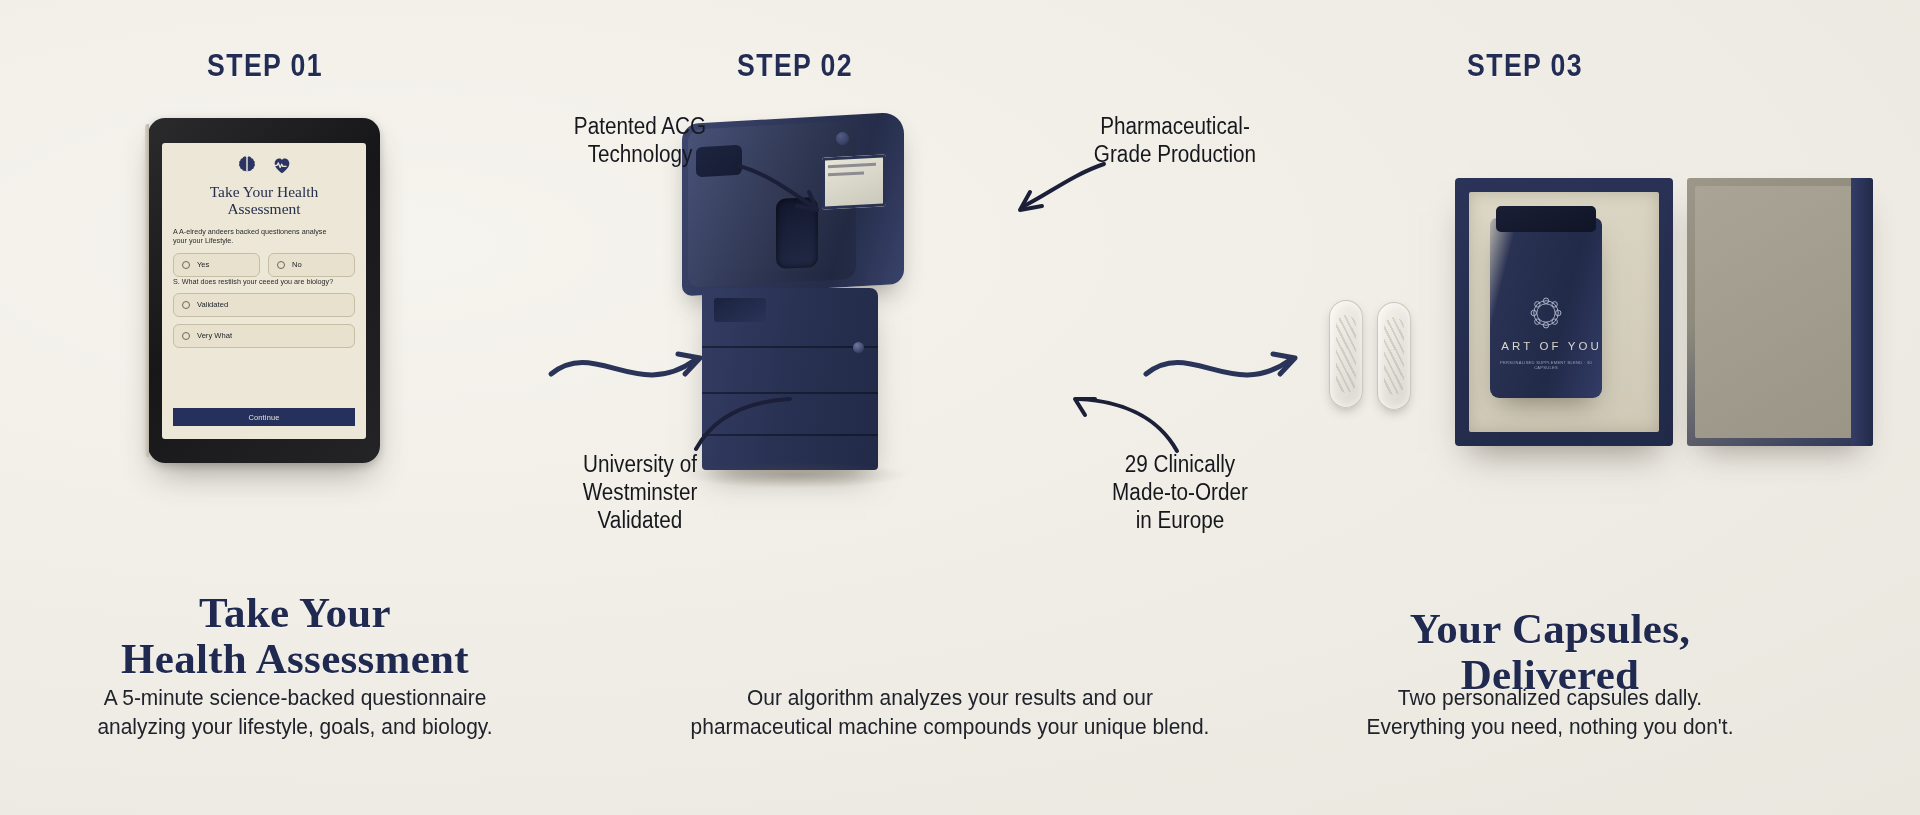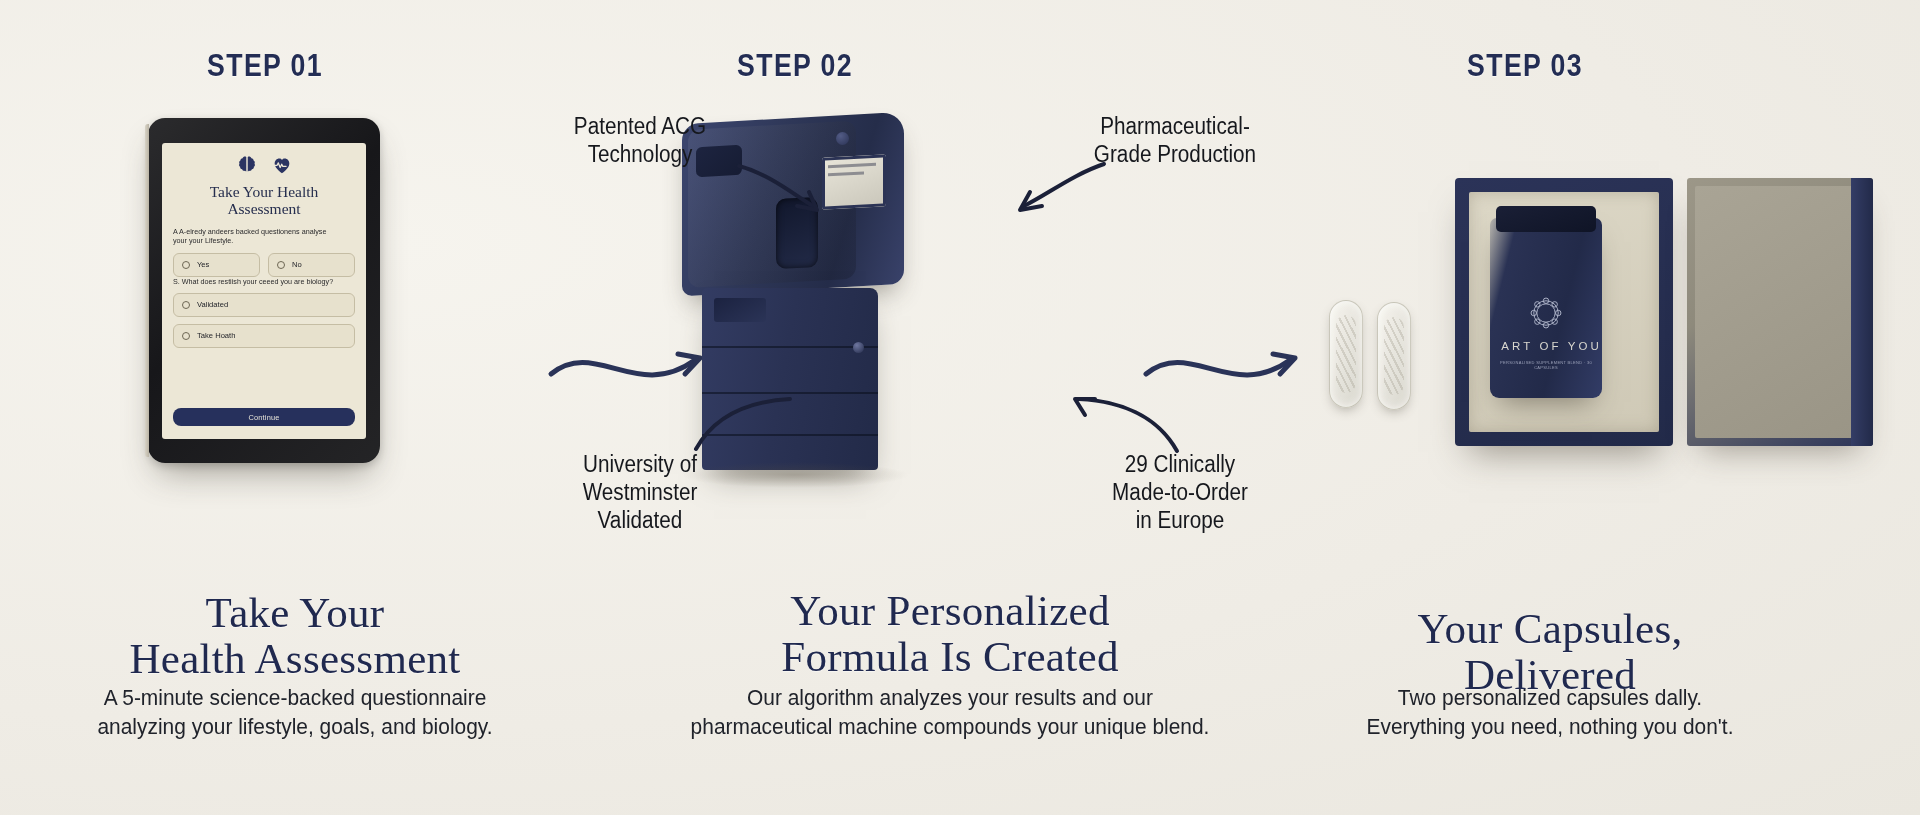--- a/index.html
+++ b/index.html
@@ -20,21 +20,21 @@
     position:absolute; color:#232d54; font-size:31px; letter-spacing:1.6px;
     font-weight:700; transform:scaleX(.86); transform-origin:center;
     font-family:"Liberation Sans", sans-serif; white-space:nowrap;
     text-shadow:0 1px 1px rgba(255,255,255,.7);
   }
 
   
   .head{
     position:absolute; text-align:center; color:#20294f;
     font-family:"Liberation Serif", serif; font-size:43px; line-height:1.07;
-    font-weight:400; letter-spacing:.3px; white-space:pre-line;
+    font-weight:700; letter-spacing:.3px; white-space:pre-line;
     text-shadow:0 1px 1px rgba(255,255,255,.55);
   }
   .cap{
     position:absolute; text-align:center; color:#20232b;
     font-size:22.5px; line-height:1.3; white-space:pre-line;
     transform:scaleX(.93); transform-origin:center top;
   }
 
   
   .anno{
@@ -68,21 +68,21 @@
   .opt-row{display:flex;gap:8px;margin-top:7px;}
   .opt{
     flex:1;border:1px solid #c5bda4;border-radius:6px;background:#e7e1cd;
     height:24px;display:flex;align-items:center;padding:0 8px;gap:7px;
   }
   .opt.wide{width:100%;flex:none;margin-top:7px;}
   .radio{width:8px;height:8px;border:1.2px solid #6e6754;border-radius:50%;flex:none;}
   .opt-t{font-size:7.6px;color:#23242a;}
   .q2{font-size:7.2px;color:#2a2a2c;}
   .cont{
-    position:absolute;left:11px;right:11px;bottom:13px;height:18px;border-radius:8px;
+    position:absolute;left:11px;right:11px;bottom:13px;height:18px;border-radius:0;
     background:#26305c;color:#e9e6da;font-size:7.4px;display:flex;
     align-items:center;justify-content:center;letter-spacing:.2px;
   }
 
   
   .machine{position:absolute;left:640px;top:110px;width:310px;height:360px;}
   .m-head{
     position:absolute;left:42px;top:8px;width:222px;height:172px;
     background:linear-gradient(107deg,#3c466f 0%,#2f3859 38%,#252d4a 72%,#39426a 100%);
     border-radius:16px 22px 14px 10px;
@@ -215,21 +215,21 @@
       </div>
 
       <div class="q2">S. What does restiish your ceeed you are biology?</div>
 
       <div class="opt wide">
         <span class="radio"></span>
         <span class="opt-t">Validated</span>
       </div>
       <div class="opt wide">
         <span class="radio"></span>
-        <span class="opt-t">Take Hoath</span>
+        <span class="opt-t">Very What</span>
       </div>
 
       <div class="cont">Continue</div>
     </div>
   </div>
 
   <div class="head" style="left:70px;top:590px;width:450px;">Take Your
 Health Assessment</div>
   <div class="cap" style="left:70px;top:683px;width:450px;">A 5-minute science-backed questionnaire
 analyzing your lifestyle, goals, and biology.</div>
@@ -282,22 +282,20 @@
   </svg>
 
   <div class="anno" style="left:1075px;top:450px;width:210px;">29 Clinically
 Made-to-Order
 in Europe</div>
   <svg class="arrow" style="left:1065px;top:395px;" width="120" height="62">
     <path d="M112 56 C92 20, 54 6, 14 4" fill="none" stroke="#1b2038" stroke-width="4" stroke-linecap="round"></path>
     <path d="M30 4 L10 4 L20 20" fill="none" stroke="#1b2038" stroke-width="4" stroke-linecap="round" stroke-linejoin="round"></path>
   </svg>
 
-  <div class="head" style="left:640px;top:588px;width:620px;">Your Personalized
-Formula Is Created</div>
   <div class="cap" style="left:620px;top:683px;width:660px;">Our algorithm analyzes your results and our
 pharmaceutical machine compounds your unique blend.</div>
 
   <svg class="flow" style="left:1140px;top:330px;" width="200" height="80">
     <path d="M6 44 C50 8, 92 72, 150 30" fill="none" stroke="#2a3358" stroke-width="5" stroke-linecap="round"></path>
     <path d="M133 24 L155 28 L140 44" fill="none" stroke="#2a3358" stroke-width="5" stroke-linecap="round" stroke-linejoin="round"></path>
   </svg>
 
   <div class="step-label" style="left:1420px;top:48px;width:210px;text-align:center;">STEP 03</div>
 

